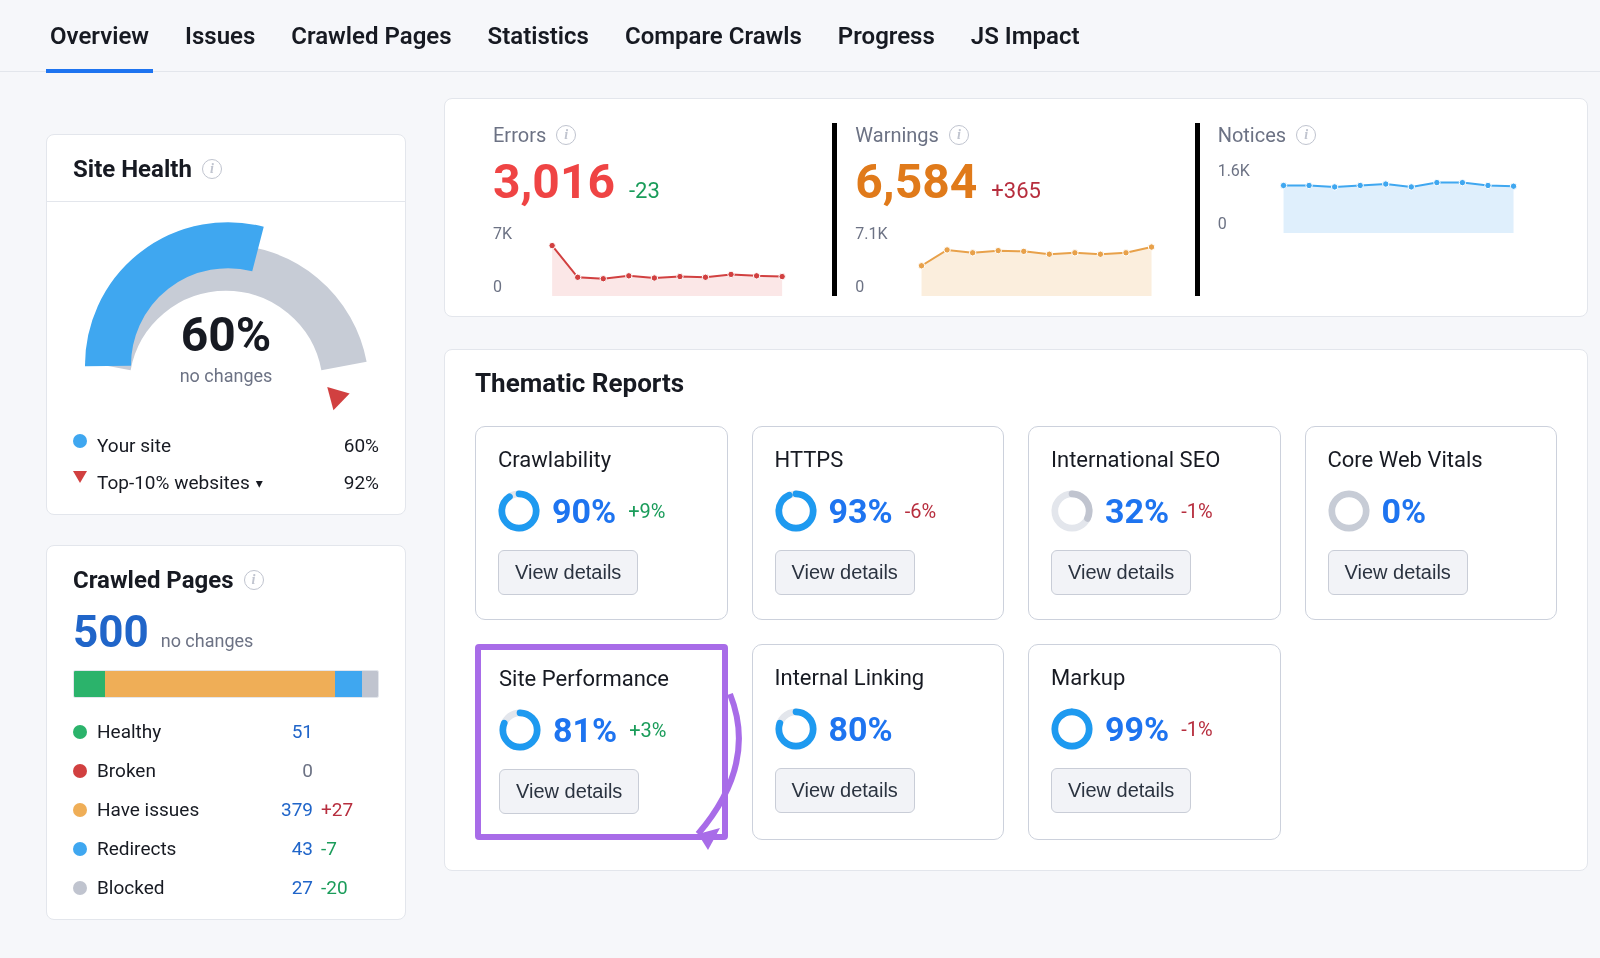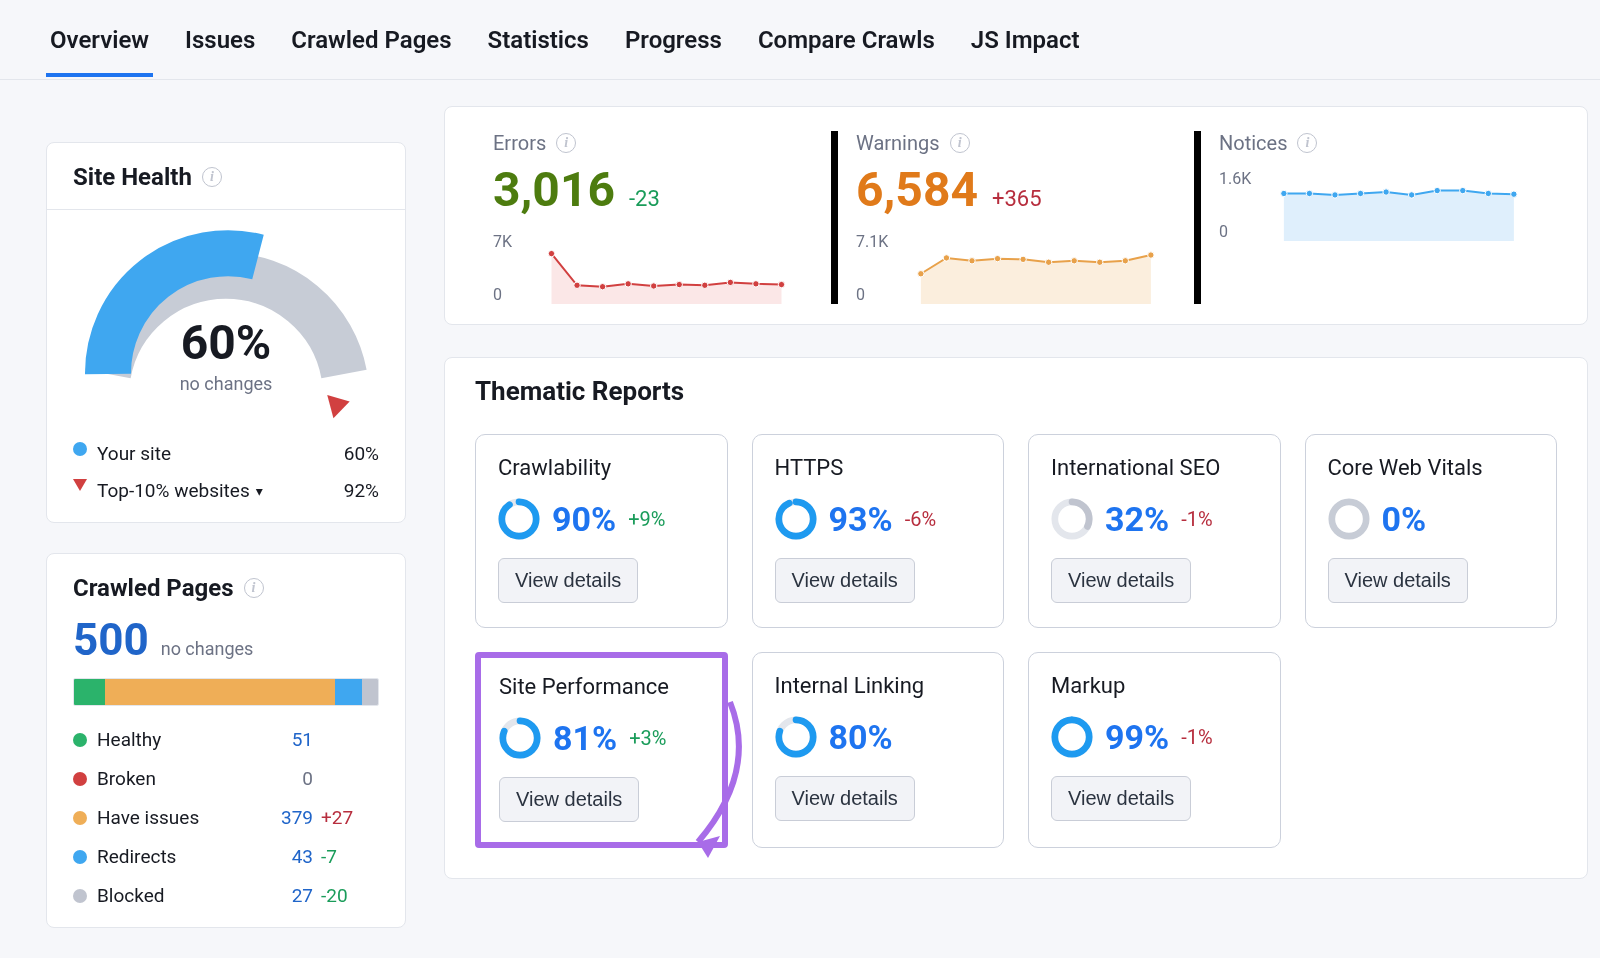--- a/index.html
+++ b/index.html
@@ -9,21 +9,21 @@
     color: #171a22;
     font-size: 16px;
     width: 1600px;
     height: 958px;
     overflow: hidden;
   }
   .tabs {
     display: flex;
     gap: 28px;
     padding: 0 0 0 46px;
-    height: 80px;
+    height: 72px;
     align-items: center;
     border-bottom: 1px solid #e3e6ec;
     background: #f6f7fa;
   }
   .tab {
     padding: 22px 4px 22px 4px;
     font-size: 24px;
     font-weight: 600;
     cursor: pointer;
     position: relative;
@@ -102,29 +102,29 @@
   .cl-count { color:#2065c9; text-align:right;}
   .cl-count.muted { color:#6c7284; text-align:right;}
   .cl-delta.pos { color:#b72e3e; text-align:left;}
   .cl-delta.neg { color:#1a9c5a; text-align:left;}
   .cl-delta { text-align:left; }
   
   .summary-card {
     display:flex; gap:0; padding:24px 30px 20px 30px;
   }
   .sum-col { flex:1; padding:0 18px; }
-  .sum-col + .sum-col { border-left:7px solid #000000; }
+  .sum-col + .sum-col { border-left:5px solid #000000; }
   .sum-head { display:flex; align-items:center; gap:10px; font-size:20px; color:#6c7284; margin-bottom:6px;}
   .sum-val-row { display:flex; align-items:baseline; gap:14px; }
   .sum-val { font-size:48px; font-weight:700; }
   .sum-delta { font-size:22px; }
   .spark-wrap { display:flex; align-items:flex-end; gap:8px; margin-top:14px;}
   .spark-ylabels { display:flex; flex-direction:column; justify-content:space-between; height:72px; font-size:16px; color:#6c7284;}
   .spark { flex:1; height:72px; }
-  .c-err { color:#4d7c0f; }
+  .c-err { color:#ef4444; }
   .c-warn { color:#e07a1a; }
   .c-note { color:#1e74f0; }
   .c-pos { color:#1a9c5a; }
   .c-neg { color:#b72e3e; }
   
   .thematic { padding: 18px 30px 30px 30px; }
   .thematic h2 { font-size:26px; font-weight:700; margin-bottom:28px;}
   .report-grid { display:grid; grid-template-columns: repeat(4, 1fr); gap:24px; }
   .report-card {
     border:1px solid #ccd1dc; border-radius:10px; padding:20px 22px 24px 22px;
@@ -146,22 +146,22 @@
   }
 </style>
 </head>
 <body>
 
 <div class="tabs">
   <div class="tab active">Overview</div>
   <div class="tab">Issues</div>
   <div class="tab">Crawled Pages</div>
   <div class="tab">Statistics</div>
+  <div class="tab">Compare Crawls</div>
   <div class="tab">Progress</div>
-  <div class="tab">Compare Crawls</div>
   <div class="tab">JS Impact</div>
 </div>
 
 <div class="main">
 
   <div class="left-col">
 
     <div class="card">
       <div class="card-title-row">
         <span>Site Health</span>

